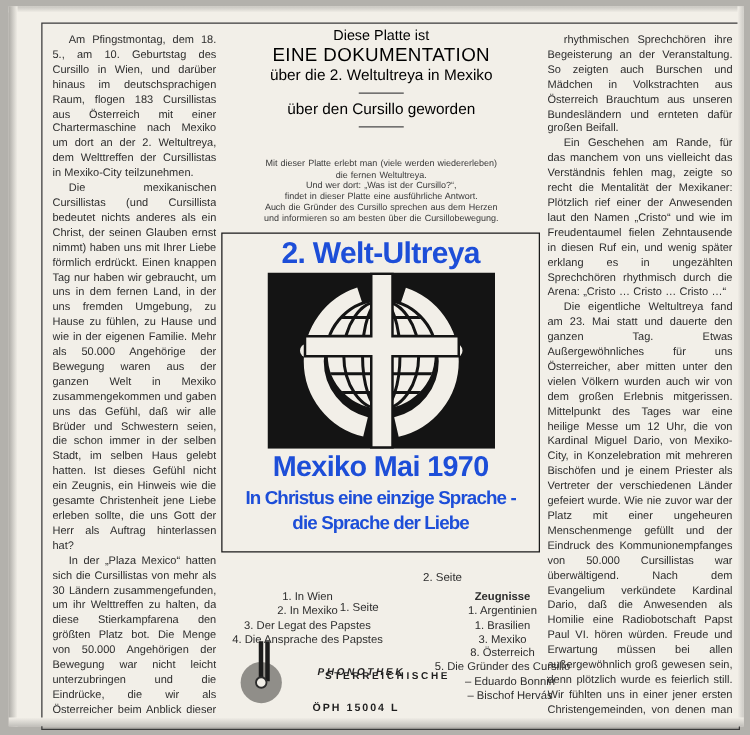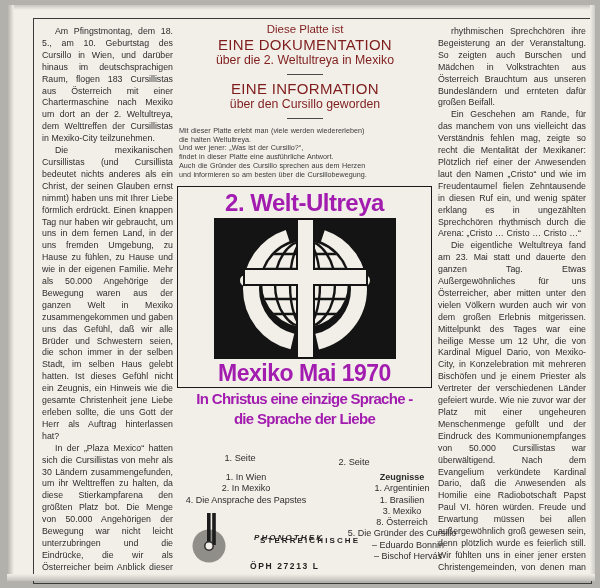--- a/index.html
+++ b/index.html
@@ -28,42 +28,42 @@
   .col{
     position:absolute;color:#2d2d2d;
     font-size:8.8px;line-height:11.9px;text-align:justify;
     overflow:hidden;
   }
   #left-col{left:35px;top:21px;width:131px;height:553px;}
   #right-col{left:431px;top:21px;width:148px;height:553px;}
   .col p{margin:0;text-indent:13px;word-spacing:0.2px;}
 
   
-  #center-header{position:absolute;left:172px;top:17px;width:252px;text-align:center;color:#7f1d1d;}
+  #center-header{position:absolute;left:172px;top:17px;width:252px;text-align:center;color:#000000;}
   .hdr-small{font-size:11.5px;line-height:14px;}
   .hdr-big{font-size:15px;line-height:17px;letter-spacing:0.3px;}
   .hdr-mid{font-size:12.3px;line-height:15px;}
   .rule{width:36px;height:1px;background:#4a4a4a;margin:6px auto 5px auto;}
 
-  #intro-note{position:absolute;left:172px;top:122px;width:252px;text-align:left;
+  #intro-note{position:absolute;left:172px;top:122px;width:252px;text-align:center;
     font-size:7.2px;line-height:8.7px;color:#3a3a3a;word-spacing:0.5px;}
 
   
   #ultreya-box{
-    position:absolute;left:170px;top:181px;width:255px;height:202px;
-    border:1.5px solid #1a1a1a;box-sizing:border-box;text-align:center;color:#a21caf;
+    position:absolute;left:170px;top:181px;width:255px;height:256px;
+    border:1.5px solid #1a1a1a;box-sizing:border-box;text-align:center;color:#1d4ed8;
   }
   #ultreya-title{font-weight:bold;font-size:24px;line-height:26px;letter-spacing:-0.5px;margin-top:3px;}
   #emblem{display:block;margin:2px auto 0 auto;}
   #mexiko-subtitle{font-weight:bold;font-size:23px;line-height:25px;letter-spacing:-0.5px;margin-top:2px;}
   #motto{margin-top:3px;font-weight:bold;font-size:15px;line-height:20px;letter-spacing:-0.7px;}
 
   
   .side-title{position:absolute;font-size:9.2px;color:#2d2d2d;width:126px;text-align:center;}
-  #side1-title{left:170px;top:448px;}
+  #side1-title{left:170px;top:476px;text-align:right;}
   #side2-title{left:292px;top:452px;width:110px;}
   .tracks{position:absolute;font-size:9px;line-height:11.3px;color:#2d2d2d;text-align:center;}
   #side1-tracks{left:174px;top:467px;width:130px;}
   #side2-tracks{left:340px;top:467px;width:110px;}
   .tracks .bold{font-weight:bold;}
   .tracks .sub{padding-left:12px;}
 
   
   #logo-svg{position:absolute;left:183px;top:505px;}
   .label-line{position:absolute;font-weight:bold;color:#1f1f1f;white-space:nowrap;}
@@ -88,29 +88,28 @@
     <p>rhythmischen Sprechchören ihre Begeisterung an der Veranstaltung. So zeigten auch Burschen und Mädchen in Volkstrachten aus Österreich Brauchtum aus unseren Bundesländern und ernteten dafür großen Beifall.</p>
     <p>Ein Geschehen am Rande, für das manchem von uns vielleicht das Verständnis fehlen mag, zeigte so recht die Mentalität der Mexikaner: Plötzlich rief einer der Anwesenden laut den Namen „Cristo“ und wie im Freudentaumel fielen Zehntausende in diesen Ruf ein, und wenig später erklang es in ungezählten Sprechchören rhythmisch durch die Arena: „Cristo … Cristo … Cristo …“</p>
     <p>Die eigentliche Weltultreya fand am 23. Mai statt und dauerte den ganzen Tag. Etwas Außergewöhnliches für uns Österreicher, aber mitten unter den vielen Völkern wurden auch wir von dem großen Erlebnis mitgerissen. Mittelpunkt des Tages war eine heilige Messe um 12 Uhr, die von Kardinal Miguel Dario, von Mexiko-City, in Konzelebration mit mehreren Bischöfen und je einem Priester als Vertreter der verschiedenen Länder gefeiert wurde. Wie nie zuvor war der Platz mit einer ungeheuren Menschenmenge gefüllt und der Eindruck des Kommunionempfanges von 50.000 Cursillistas war überwältigend. Nach dem Evangelium verkündete Kardinal Dario, daß die Anwesenden als Homilie eine Radiobotschaft Papst Paul VI. hören würden. Freude und Erwartung müssen bei allen außergewöhnlich groß gewesen sein, denn plötzlich wurde es feierlich still. Wir fühlten uns in einer jener ersten Christengemeinden, von denen man sagte, daß sie „ein Herz und eine Seele“ hatten. Sehnsucht und Bitte an den Herrn aber bleiben: Daß wir im Alltag all das verwirklichen und erleben können, was wir bei jenem außergewöhnlichen Treffen in Mexiko-City voll Freude erfahren durften, die Liebe.</p>
   </div>
 
   <div id="center-header">
     <div class="hdr-small">Diese Platte ist</div>
     <div class="hdr-big">EINE DOKUMENTATION</div>
     <div class="hdr-mid">über die 2. Weltultreya in Mexiko</div>
     <div class="rule"></div>
-    <div class="hdr-big">EINE INFORMATION</div>
     <div class="hdr-mid">über den Cursillo geworden</div>
     <div class="rule"></div>
   </div>
 
   <div id="intro-note">
     <div>Mit dieser Platte erlebt man (viele werden wiedererleben)</div>
-    <div>die halten Weltultreya.</div>
-    <div>Und wer jener: „Was ist der Cursillo?“,</div>
+    <div>die fernen Weltultreya.</div>
+    <div>Und wer dort: „Was ist der Cursillo?“,</div>
     <div>findet in dieser Platte eine ausführliche Antwort.</div>
     <div>Auch die Gründer des Cursillo sprechen aus dem Herzen</div>
     <div>und informieren so am besten über die Cursillobewegung.</div>
   </div>
 
   <div id="ultreya-box">
     <div id="ultreya-title">2. Welt-Ultreya</div>
 
     <svg id="emblem" width="182" height="141" viewBox="0 0 182 141">
       <defs>
@@ -146,20 +145,21 @@
       <div>die Sprache der Liebe</div>
     </div>
   </div>
 
   <div id="side1-title" class="side-title">1. Seite</div>
   <div id="side2-title" class="side-title">2. Seite</div>
 
   <div id="side1-tracks" class="tracks">
     <div>1. In Wien</div>
     <div>2. In Mexiko</div>
+    <div>3. Der Legat des Papstes</div>
     <div>4. Die Ansprache des Papstes</div>
   </div>
 
   <div id="side2-tracks" class="tracks">
     <div class="bold">Zeugnisse</div>
     <div>1. Argentinien</div>
     <div>1. Brasilien</div>
     <div>3. Mexiko</div>
     <div>8. Österreich</div>
     <div>5. Die Gründer des Cursillo</div>
@@ -168,19 +168,19 @@
   </div>
 
   <svg id="logo-svg" width="44" height="58" viewBox="0 0 44 58">
     <circle cx="19" cy="36" r="16.5" fill="#908e89"></circle>
     <rect x="17" y="3" width="3.6" height="32" fill="#1c1c1c"></rect>
     <rect x="22.2" y="3" width="3.6" height="32" fill="#1c1c1c"></rect>
     <circle cx="19" cy="36" r="4.2" fill="#f2efe8" stroke="#2c2c2c" stroke-width="1.5"></circle>
   </svg>
   <div id="label-line1" class="label-line">STERREICHISCHE</div>
   <div id="label-line2" class="label-line">PHONOTHEK</div>
-  <div id="label-catalog" class="label-line">ÖPH 27213 L</div>
+  <div id="label-catalog" class="label-line">ÖPH 15004 L</div>
 
   <div class="edge top"></div>
   <div class="edge left"></div>
   <div class="edge right"></div>
   <div class="edge bottom"></div>
 </div>
 
 </body></html>

